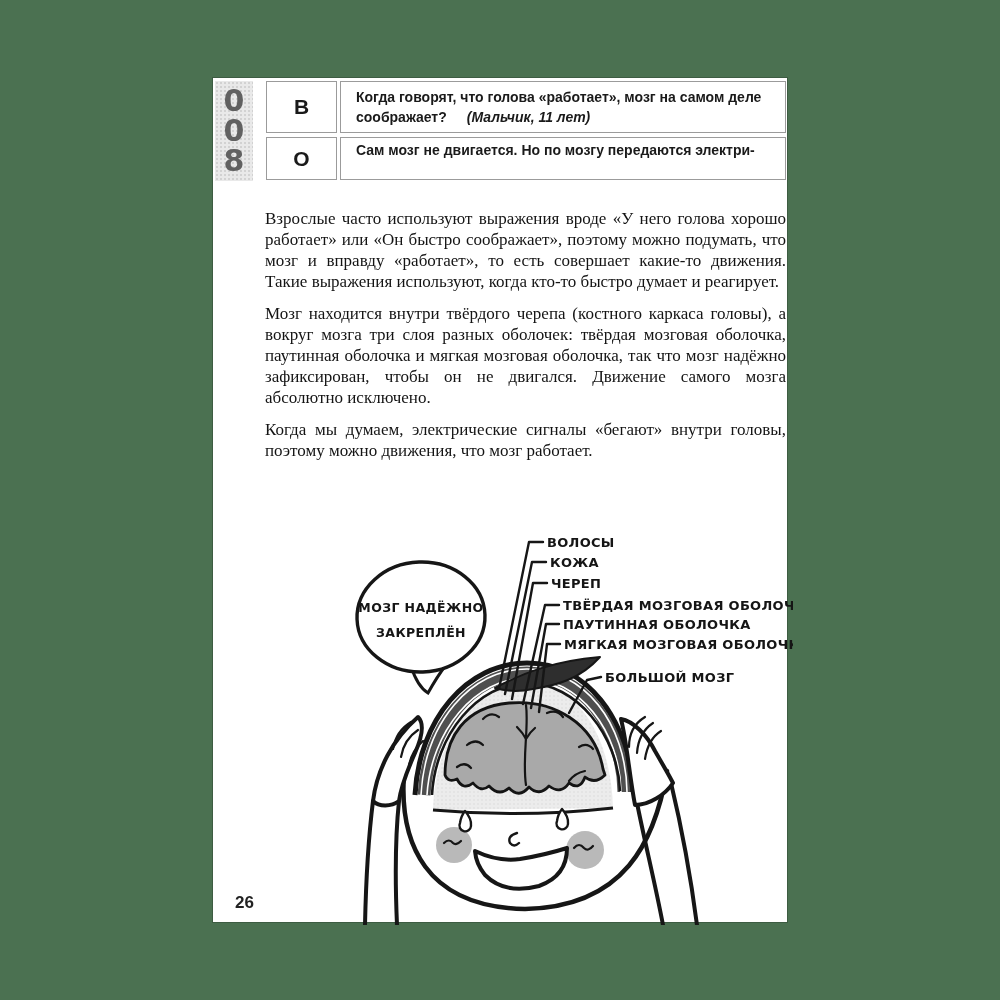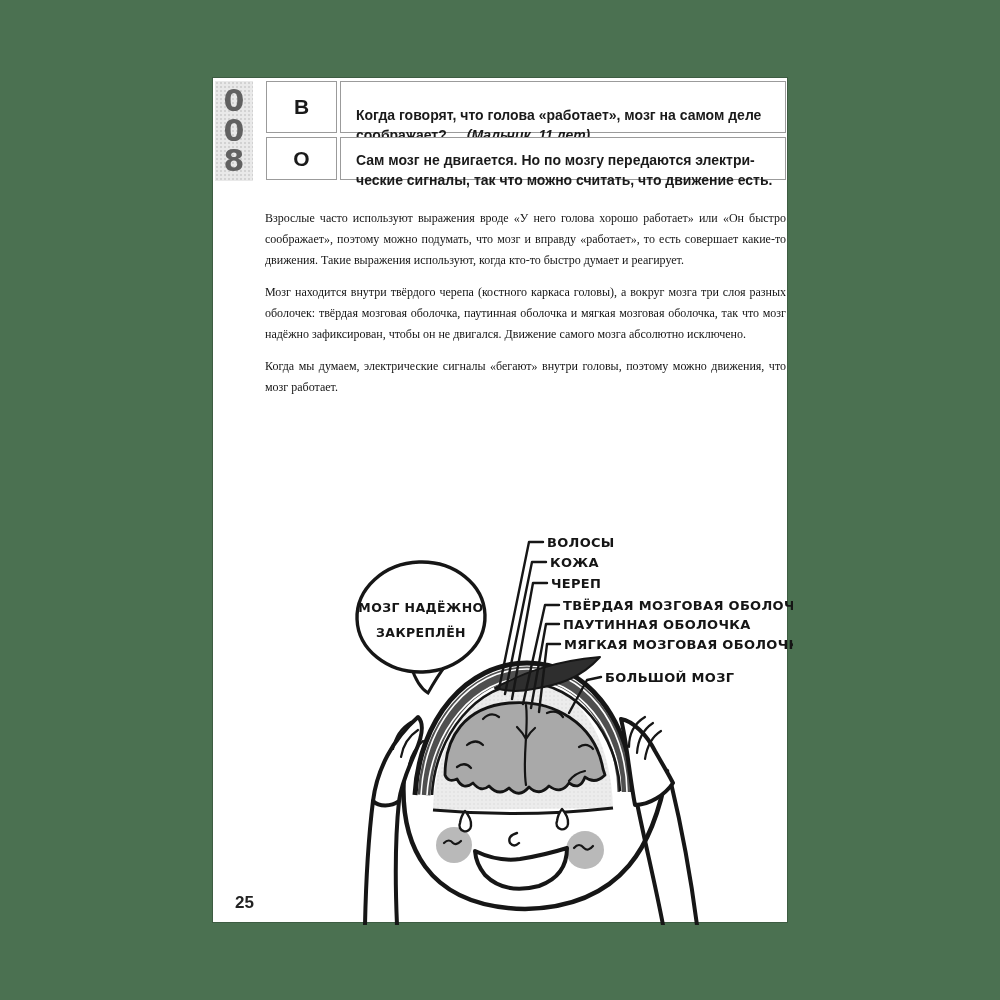--- a/index.html
+++ b/index.html
@@ -20,29 +20,29 @@
     background-size:4px 4px;
     display:flex;flex-direction:column;align-items:center;justify-content:center;
     color:#616161;font-weight:bold;font-size:30px;line-height:30px;
     font-family:"DejaVu Sans",sans-serif;
   }
   .cell{position:absolute;border:1.5px solid #9b9b9b;box-sizing:border-box;background:#fff;}
   .letter-cell{display:flex;align-items:center;justify-content:center;
     font-weight:bold;font-size:21px;color:#1a1a1a;}
   .lc-q{left:53px;top:3px;width:71px;height:52px;}
   .lc-a{left:53px;top:59px;width:71px;height:43px;}
-  .tc-q{left:127px;top:3px;width:446px;height:52px;padding:23px 8px 0 15px;}
-  .tc-a{left:127px;top:59px;width:446px;height:43px;padding:12px 8px 0 15px;}
+  .tc-q{left:127px;top:3px;width:446px;height:52px;padding:5px 8px 0 15px;}
+  .tc-a{left:127px;top:59px;width:446px;height:43px;padding:2px 8px 0 15px;}
   .qa-text{font-weight:bold;font-size:14px;line-height:20px;color:#1a1a1a;}
   .qa-text .ln{display:block;white-space:nowrap;}
   .attr{font-style:italic;margin-left:20px;}
   
   .body-text{
     position:absolute;left:52px;top:130px;width:521px;
-    font-family:"Liberation Serif",serif;font-size:12px;line-height:21px;color:#141414;
+    font-family:"Liberation Serif",serif;font-size:17px;line-height:21px;color:#141414;
   }
   .body-text p{margin:0 0 11px 0;text-align:justify;}
   
   .illu{position:absolute;left:120px;top:445px;width:460px;height:402px;}
   .illu svg{display:block;}
   .hand-text{
     font-family:"DejaVu Sans",sans-serif;font-weight:bold;fill:#151515;
   }
   
   .page-num{
@@ -67,21 +67,20 @@
     <div class="cell tc-q qa-text">
       <span class="ln">Когда говорят, что голова «работает», мозг на самом деле</span>
       <span class="ln"><span>соображает?</span><span class="attr">(Мальчик, 11 лет)</span></span>
     </div>
 
     <div class="cell letter-cell lc-a">
       <span>О</span>
     </div>
     <div class="cell tc-a qa-text">
       <span class="ln">Сам мозг не двигается. Но по мозгу передаются электри-</span>
-      <span class="ln">ческие сигналы, так что можно считать, что движение есть.</span>
     </div>
   </div>
 
   <div class="body-text">
     <p>Взрослые часто используют выражения вроде «У него голова хорошо работает» или «Он быстро соображает», поэтому можно подумать, что мозг и вправду «работает», то есть совершает какие-то движения. Такие выражения используют, когда кто-то быстро думает и реагирует.</p>
     <p>Мозг находится внутри твёрдого черепа (костного каркаса головы), а вокруг мозга три слоя разных оболочек: твёрдая мозговая оболочка, паутинная оболочка и мягкая мозговая оболочка, так что мозг надёжно зафиксирован, чтобы он не двигался. Движение самого мозга абсолютно исключено.</p>
     <p>Когда мы думаем, электрические сигналы «бегают» внутри головы, поэтому можно движения, что мозг работает.</p>
   </div>
 
   <div class="illu">
@@ -182,14 +181,14 @@
         <path d="M 78,143 C 82,156 87,165 95,170 C 100,161 106,151 113,142" fill="#ffffff" stroke="#161616" stroke-width="3"></path>
         <ellipse cx="88" cy="94" rx="64" ry="55" transform="rotate(-2 88 94)" fill="#ffffff" stroke="#161616" stroke-width="3.4"></ellipse>
         <g class="hand-text" font-size="12.5" text-anchor="middle" letter-spacing="0.4">
           <text x="88" y="89">МОЗГ НАДЁЖНО</text>
           <text x="88" y="114">ЗАКРЕПЛЁН</text>
         </g>
       </g>
     </svg>
   </div>
 
-  <div class="page-num">25</div>
+  <div class="page-num">26</div>
 </div>
 
 </body></html>

